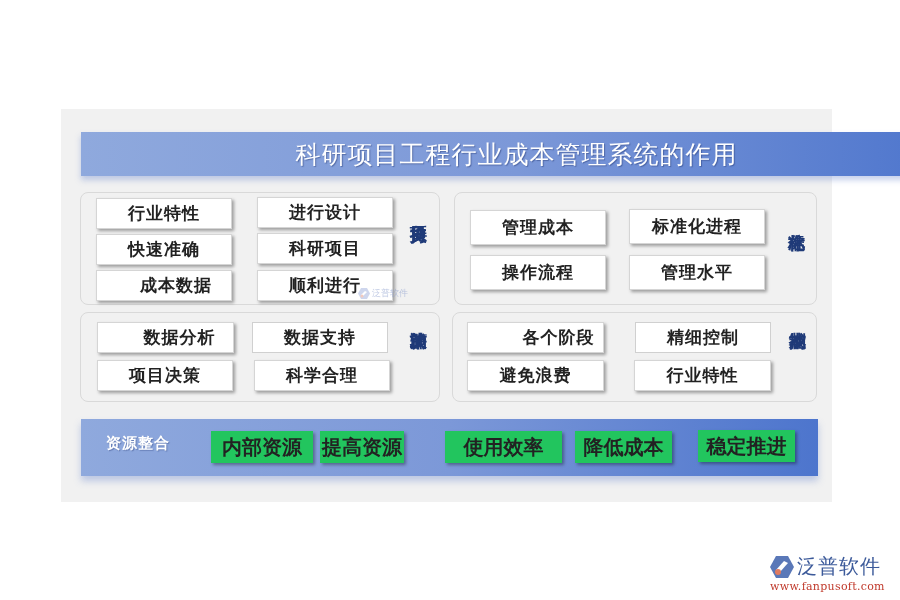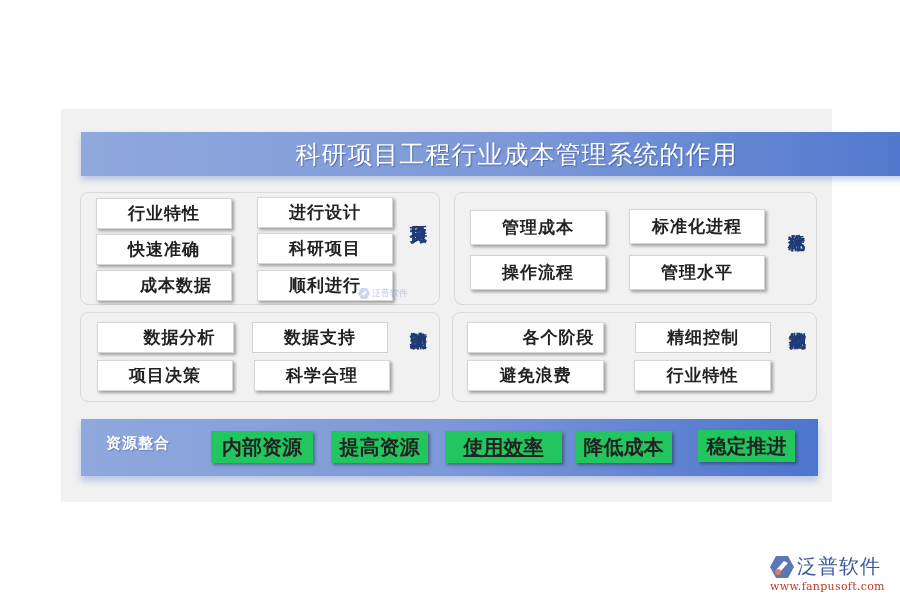--- a/index.html
+++ b/index.html
@@ -153,24 +153,24 @@
 <div class="box" style="left:634px; top:360px; width:137px; height:31px;">
     <span>行业特性</span>
   </div>
 <div class="vlabel" style="left:787px; top:318px;">成本控制</div>
 
 <div class="bottom-bar"></div>
 <div class="bottom-label">资源整合</div>
 <div class="bbox" style="left:211px; width:102px;">
     <span>内部资源</span>
   </div>
-<div class="bbox" style="left:331px; width:97px;">
+<div class="bbox" style="left:320px; width:84px;">
     <span>提高资源</span>
   </div>
-<div class="bbox" style="left:445px; width:117px;text-decoration:underline;">
+<div class="bbox" style="left:445px; width:117px;">
     <span>使用效率</span>
   </div>
 <div class="bbox" style="left:575px; width:97px;">
     <span>降低成本</span>
   </div>
 <div class="bbox" style="left:698px; top:430px; width:97px;">
     <span>稳定推进</span>
   </div>
 
 <div class="logo">

